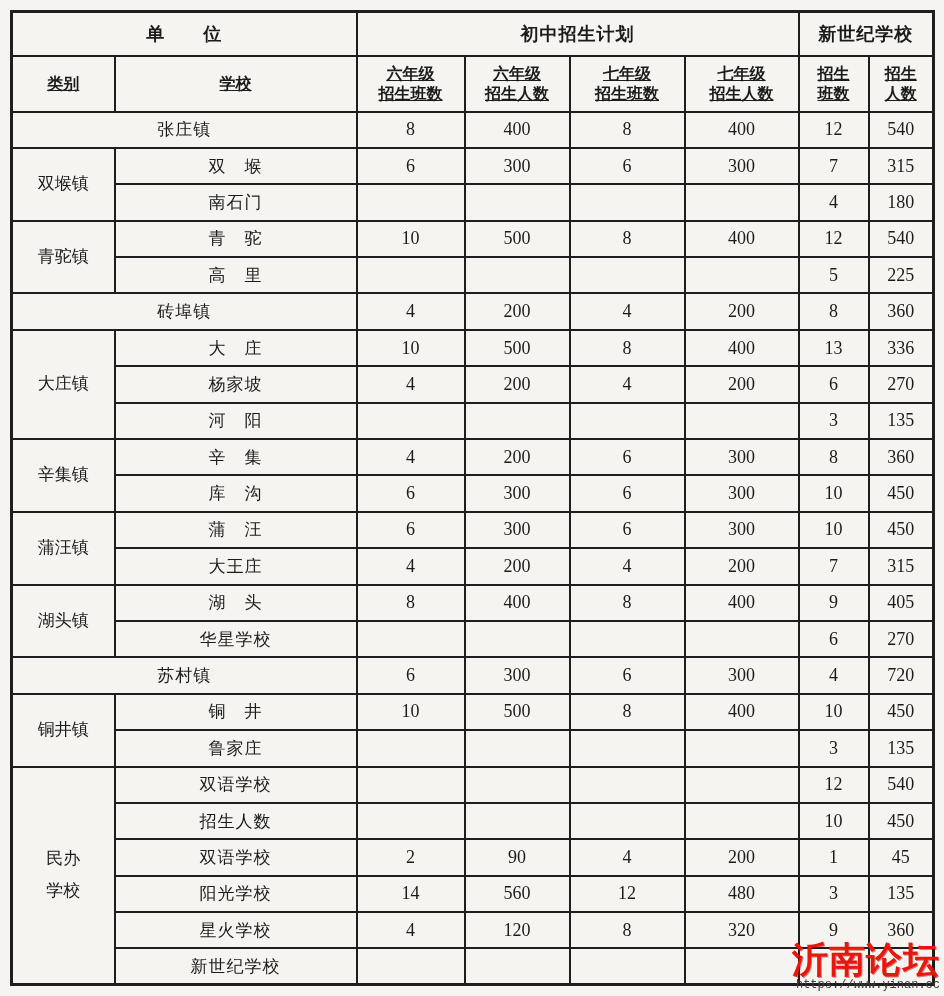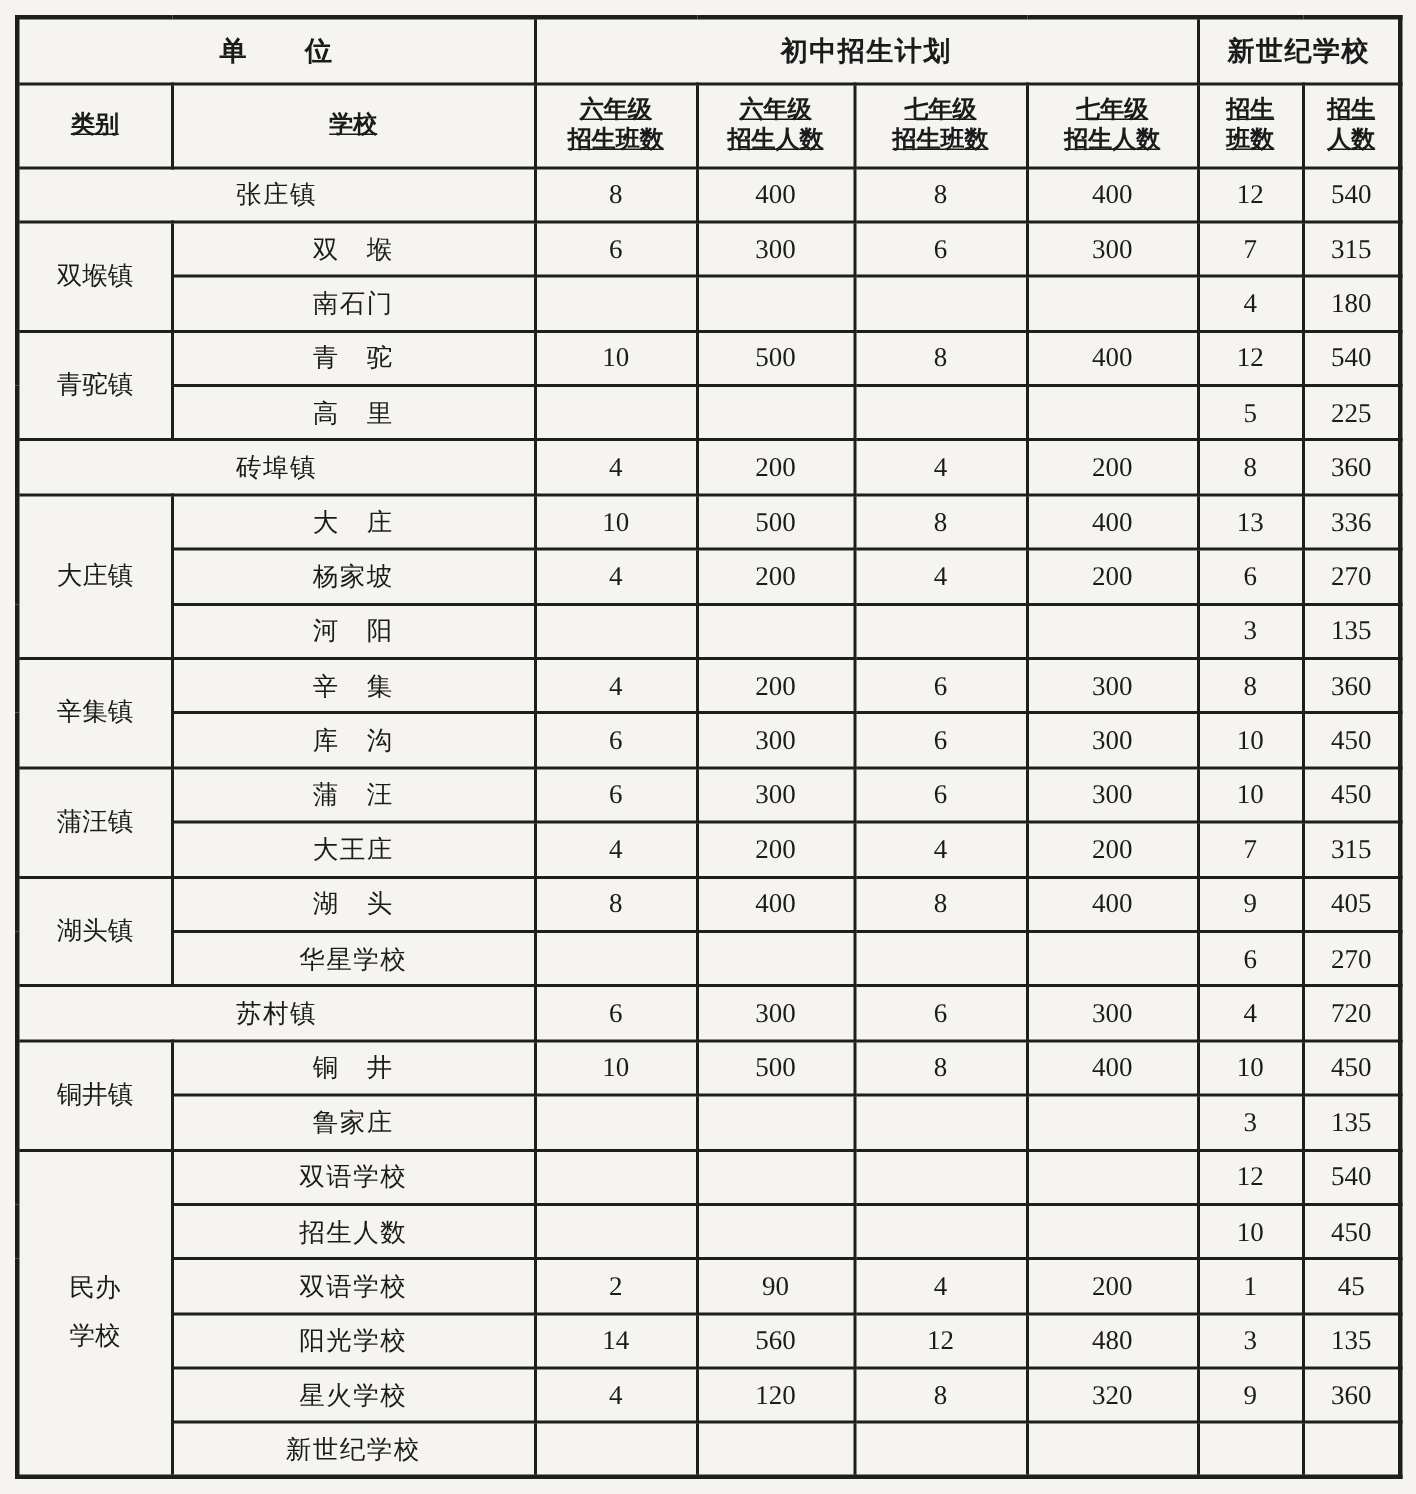--- a/index.html
+++ b/index.html
@@ -313,14 +313,18 @@
           <td class="num"></td>
           <td class="num"></td>
           <td class="num"></td>
           <td class="num"></td>
           <td class="num"></td>
           <td class="num"></td>
         </tr>
       </tbody>
   </table>
 
+  <div class="watermark">
+    <div class="wm-title" style="color: rgb(232, 23, 13);">沂南论坛</div>
+    <div class="wm-url">https://www.yinan.cc</div>
+  </div>
 
 </div>
 
 </body></html>

